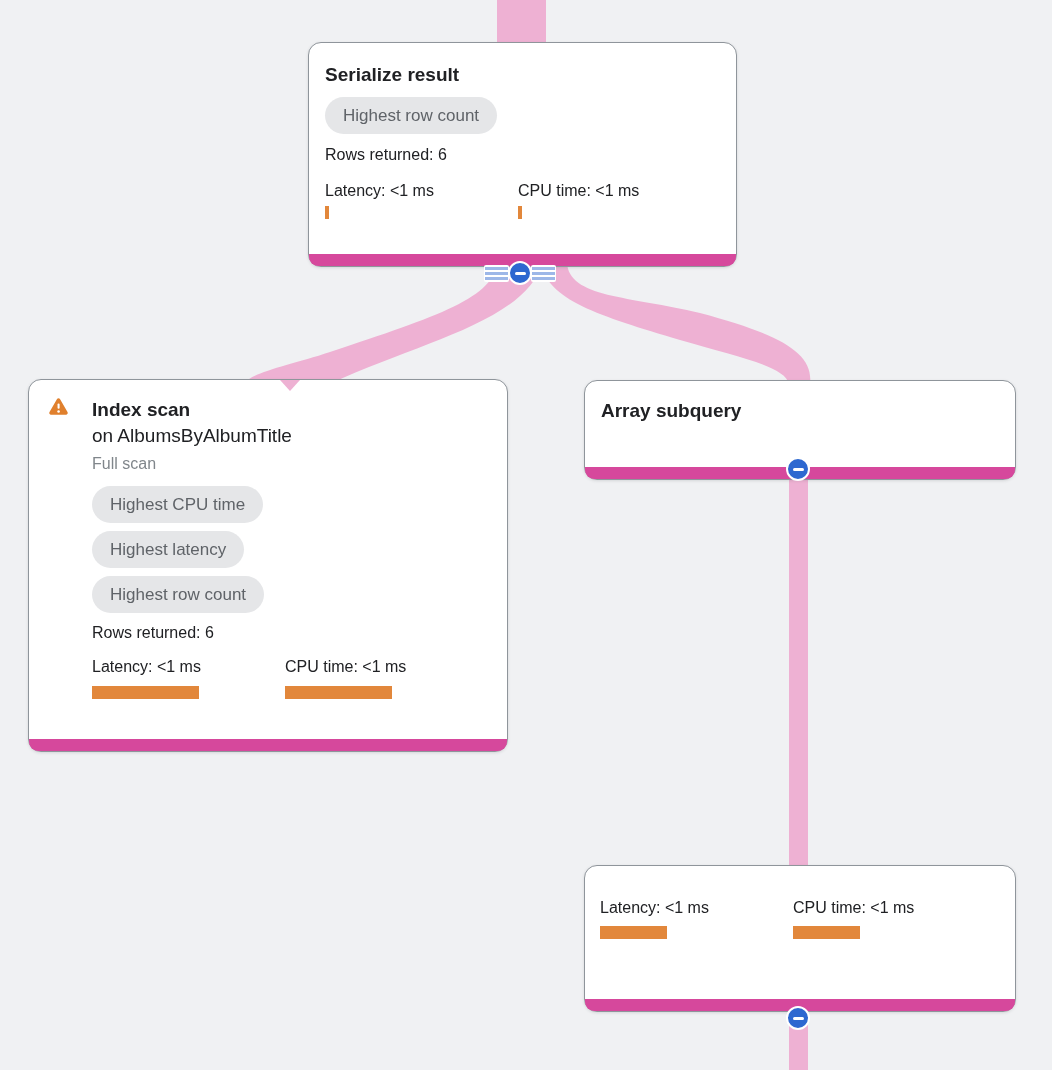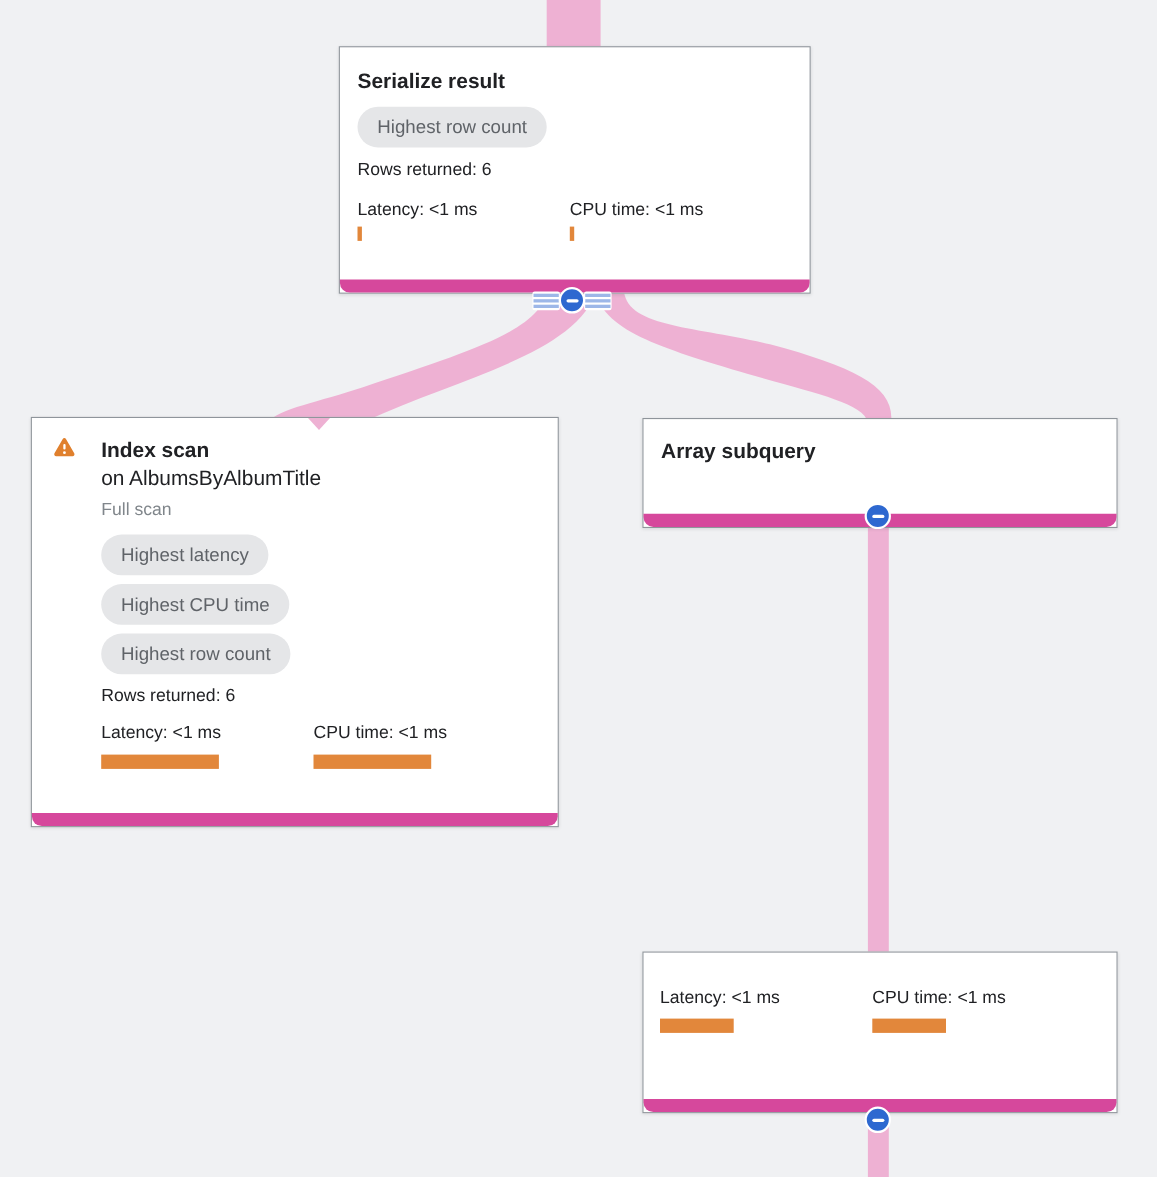--- a/index.html
+++ b/index.html
@@ -19,21 +19,21 @@
   }
   *{margin:0;padding:0;box-sizing:border-box;}
   html,body{width:1052px;height:1070px;overflow:hidden;}
   body{font-family:"Liberation Sans",sans-serif;background:var(--canvas-bg);position:relative;}
   .canvas{position:absolute;inset:0;}
   svg.edges{position:absolute;left:0;top:0;z-index:0;}
   .edge-fill{fill:var(--edge);}
   .notch{position:absolute;width:0;height:0;border-left:10px solid transparent;
     border-right:10px solid transparent;border-top:11px solid var(--edge);z-index:2;}
   .card{position:absolute;background:#fff;border:1px solid var(--card-border);
-    border-radius:0;z-index:1;box-shadow:0 1px 3px rgba(60,64,67,.15);}
+    border-radius:13px;z-index:1;box-shadow:0 1px 3px rgba(60,64,67,.15);}
   .accent-bar{position:absolute;left:0;right:0;bottom:0;height:12px;
     background:var(--node-accent);border-radius:0 0 9px 9px;}
   .card-title{font-size:19px;line-height:24px;font-weight:600;color:var(--title-text);}
   .card-sub{font-size:19px;line-height:20px;color:var(--body-text);margin-top:4px;}
   .card-note{font-size:16px;line-height:20px;color:var(--muted-text);margin-top:8px;}
   .badges{margin-top:12px;display:flex;flex-direction:column;align-items:flex-start;gap:8px;}
   .badge{background:var(--badge-bg);color:var(--badge-text);font-size:17px;line-height:21px;
     padding:8px 18px;border-radius:19px;white-space:nowrap;}
   .rows{font-size:16px;line-height:20px;color:var(--body-text);}
   .metrics{display:flex;}
@@ -130,22 +130,22 @@
       <svg width="21" height="19" viewBox="0 0 24 22">
         <path d="M10.3 2.3 L1.6 17.5 A2 2 0 0 0 3.3 20.5 L20.7 20.5 A2 2 0 0 0 22.4 17.5 L13.7 2.3 A2 2 0 0 0 10.3 2.3 Z" fill="var(--warning)"></path>
         <rect x="10.9" y="7.6" width="2.4" height="6" rx="1.1" fill="#fff"></rect>
         <circle cx="12.1" cy="16.8" r="1.5" fill="#fff"></circle>
       </svg>
     </span>
     <div class="card-title">Index scan</div>
     <div class="card-sub">on AlbumsByAlbumTitle</div>
     <div class="card-note">Full scan</div>
     <div class="badges">
+      <span class="badge">Highest CPU time</span>
       <span class="badge">Highest latency</span>
-      <span class="badge">Highest CPU time</span>
       <span class="badge">Highest row count</span>
     </div>
     <div class="rows">Rows returned: 6</div>
     <div class="metrics">
       <div class="metric">
         <div class="metric-label">Latency: &lt;1 ms</div>
         <div class="metric-bar" style="width: 107px;"></div>
       </div>
       <div class="metric">
         <div class="metric-label">CPU time: &lt;1 ms</div>

